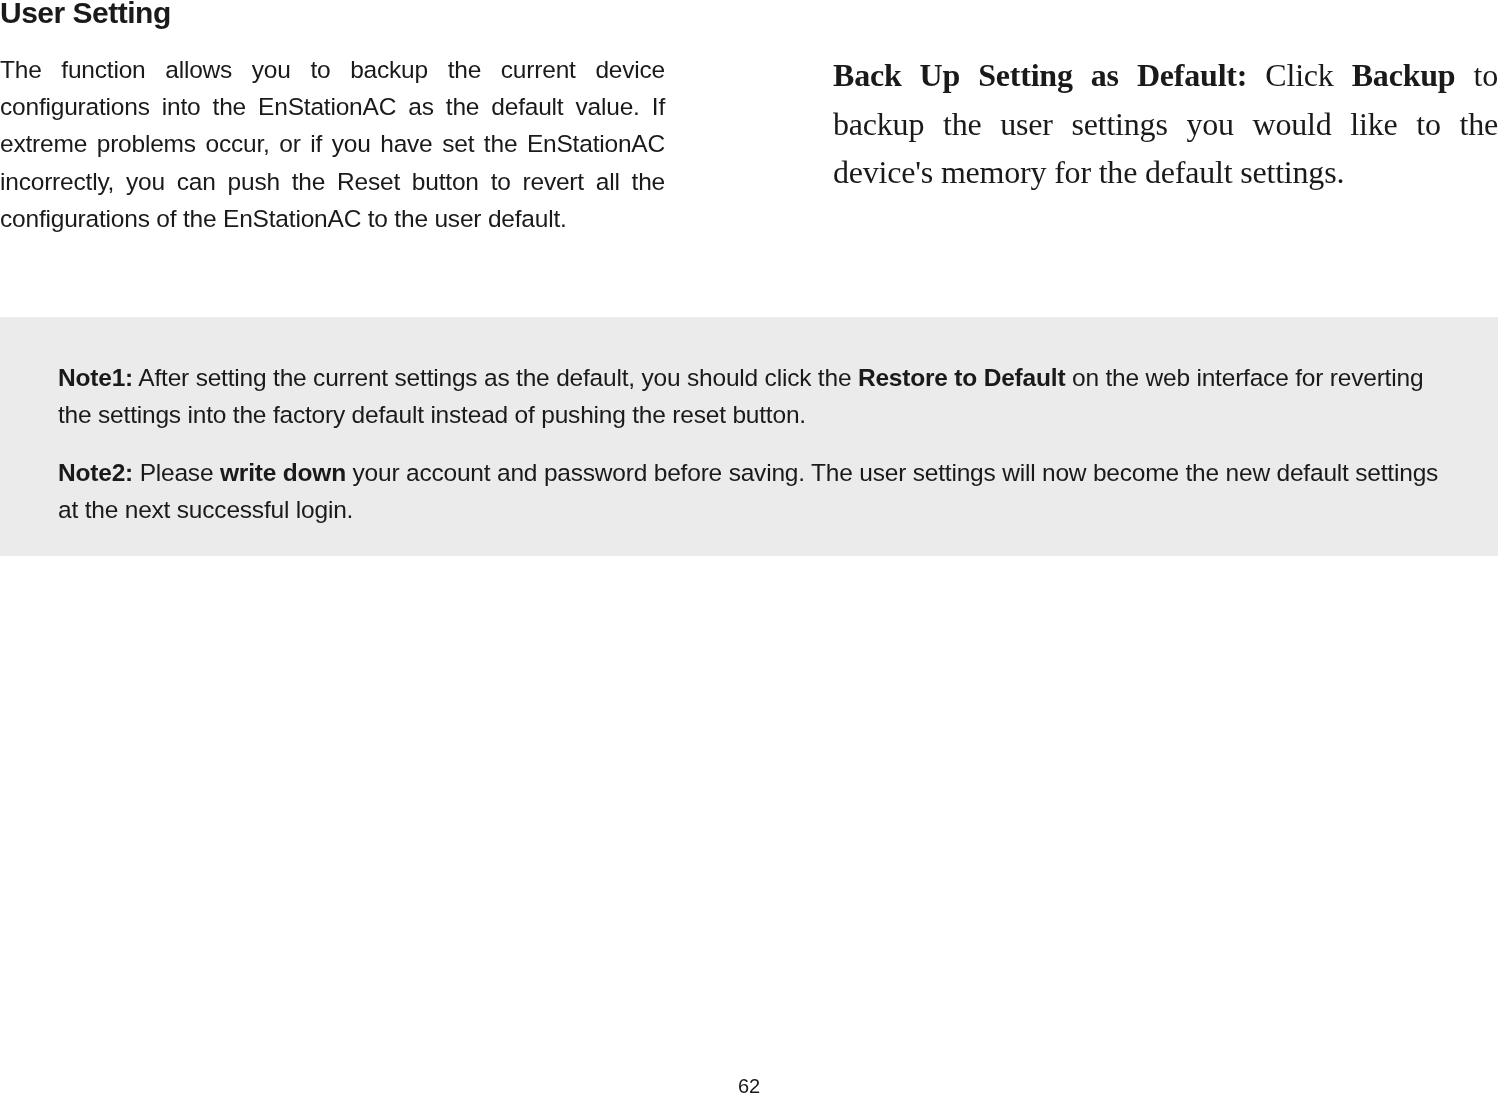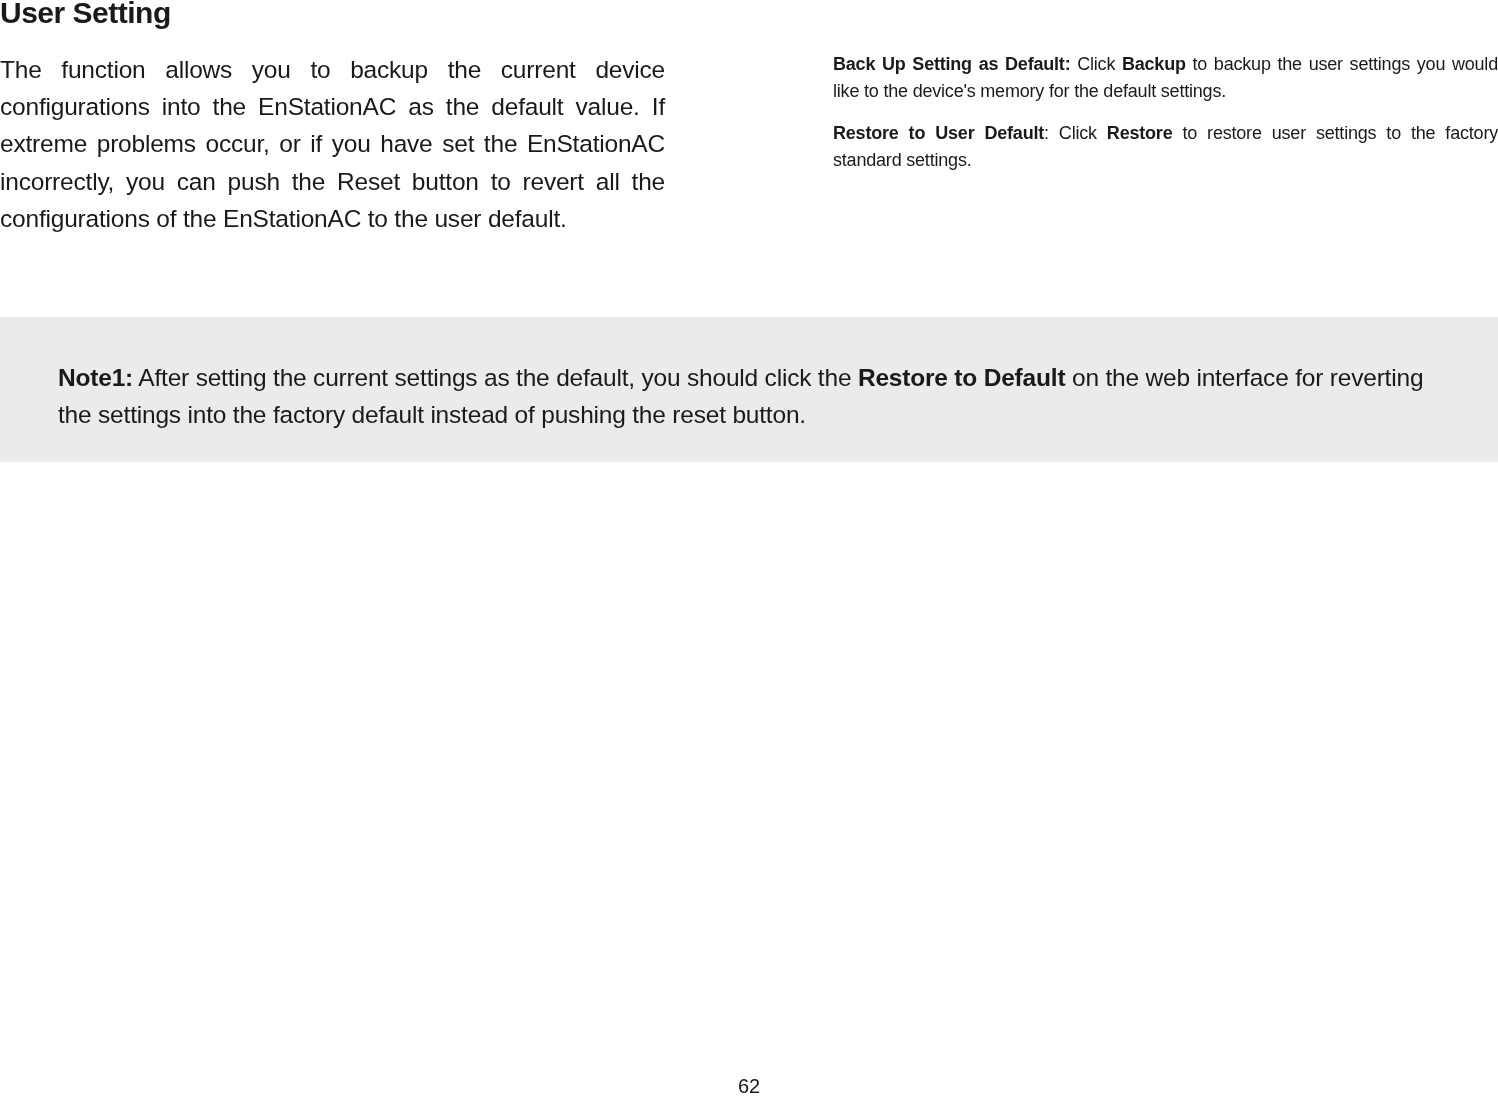--- a/index.html
+++ b/index.html
@@ -36,23 +36,24 @@
     }
     .col-left {
       width: 665px;
       font-size: 24.5px;
       line-height: 1.52;
       text-align: justify;
       letter-spacing: -0.2px;
     }
     .col-right {
       width: 665px;
-      font-size: 18px;
+      font-size: 32px;
       line-height: 1.52;
       letter-spacing: -0.2px;
+      font-family: Liberation Serif, serif;
     }
     .para-right-1 {
       text-align: justify;
     }
     .para-right-2 {
       margin-top: 14px;
       text-align: justify;
     }
     .note-box {
       background: #ebebeb;
@@ -86,27 +87,27 @@
 
   <h1 class="title">User Setting</h1>
 
   <div class="two-col">
     <div class="col-left">The function allows you to backup the current device configurations into the EnStationAC as the default value. If extreme problems occur, or if you have set the EnStationAC incorrectly, you can push the Reset button to revert all the configurations of the EnStationAC to the user default.</div>
 
     <div class="col-right">
       <p class="para-right-1">
         <span class="bold">Back Up Setting as Default:</span><span>  Click </span><span class="bold">Backup</span><span> to backup the user settings you would like to the device's memory for the default settings.</span>
       </p>
-      <p class="para-right-2">
-        <span class="bold">Restore to User Default</span><span>: Click </span><span class="bold">Restore</span><span> to restore user settings to the factory standard settings.</span>
-      </p>
     </div>
   </div>
 
   <div class="note-box">
     <p class="note-para">
       <span class="bold">Note1:</span><span> After setting the current settings as the default, you should click the </span><span class="bold">Restore to Default</span><span> on the web interface for reverting the settings into the factory default instead of pushing the reset button.</span>
+    </p>
+    <p class="note-para">
+      <span class="bold">Note2:</span><span> Please </span><span class="bold">write down</span><span> your account and password before saving. The user settings will now become the new default settings at the next successful login.</span>
     </p>
   </div>
 
   <div class="page-num">62</div>
 
 </div>
 
 </body></html>

